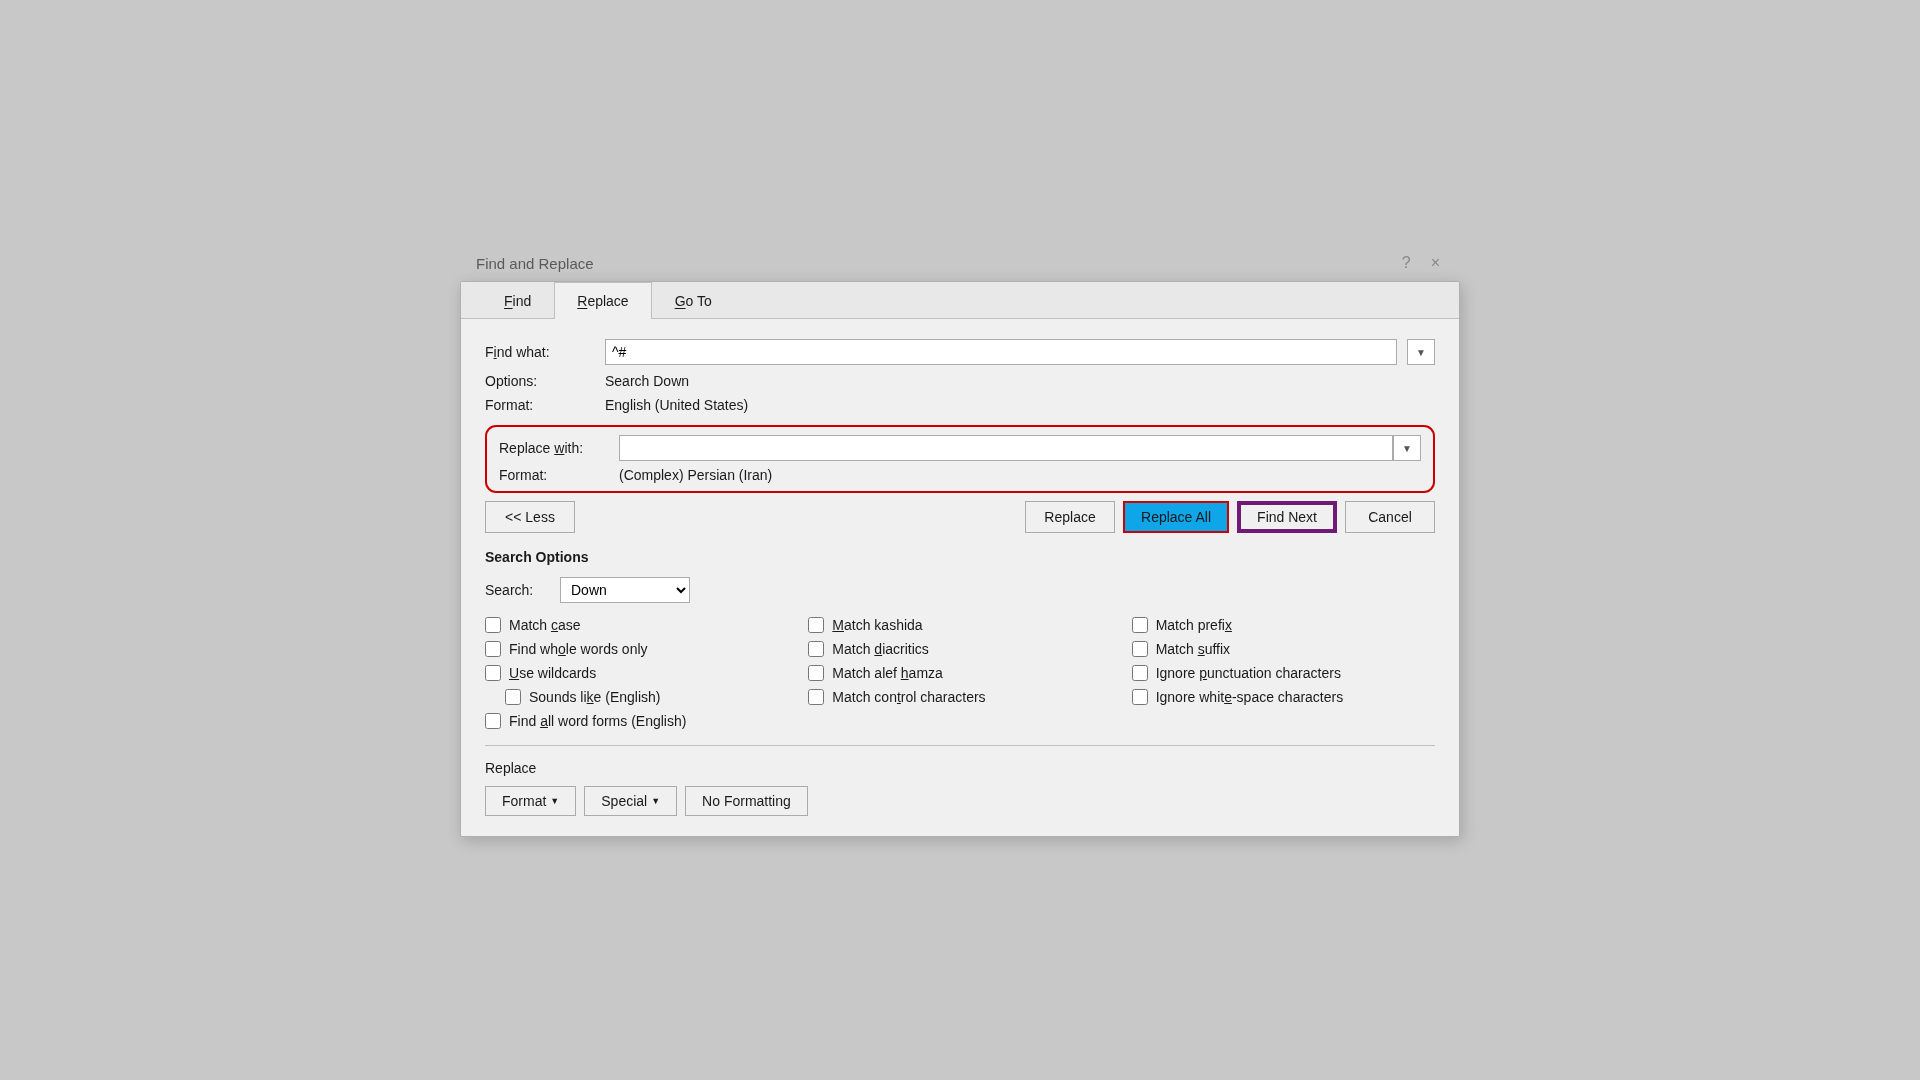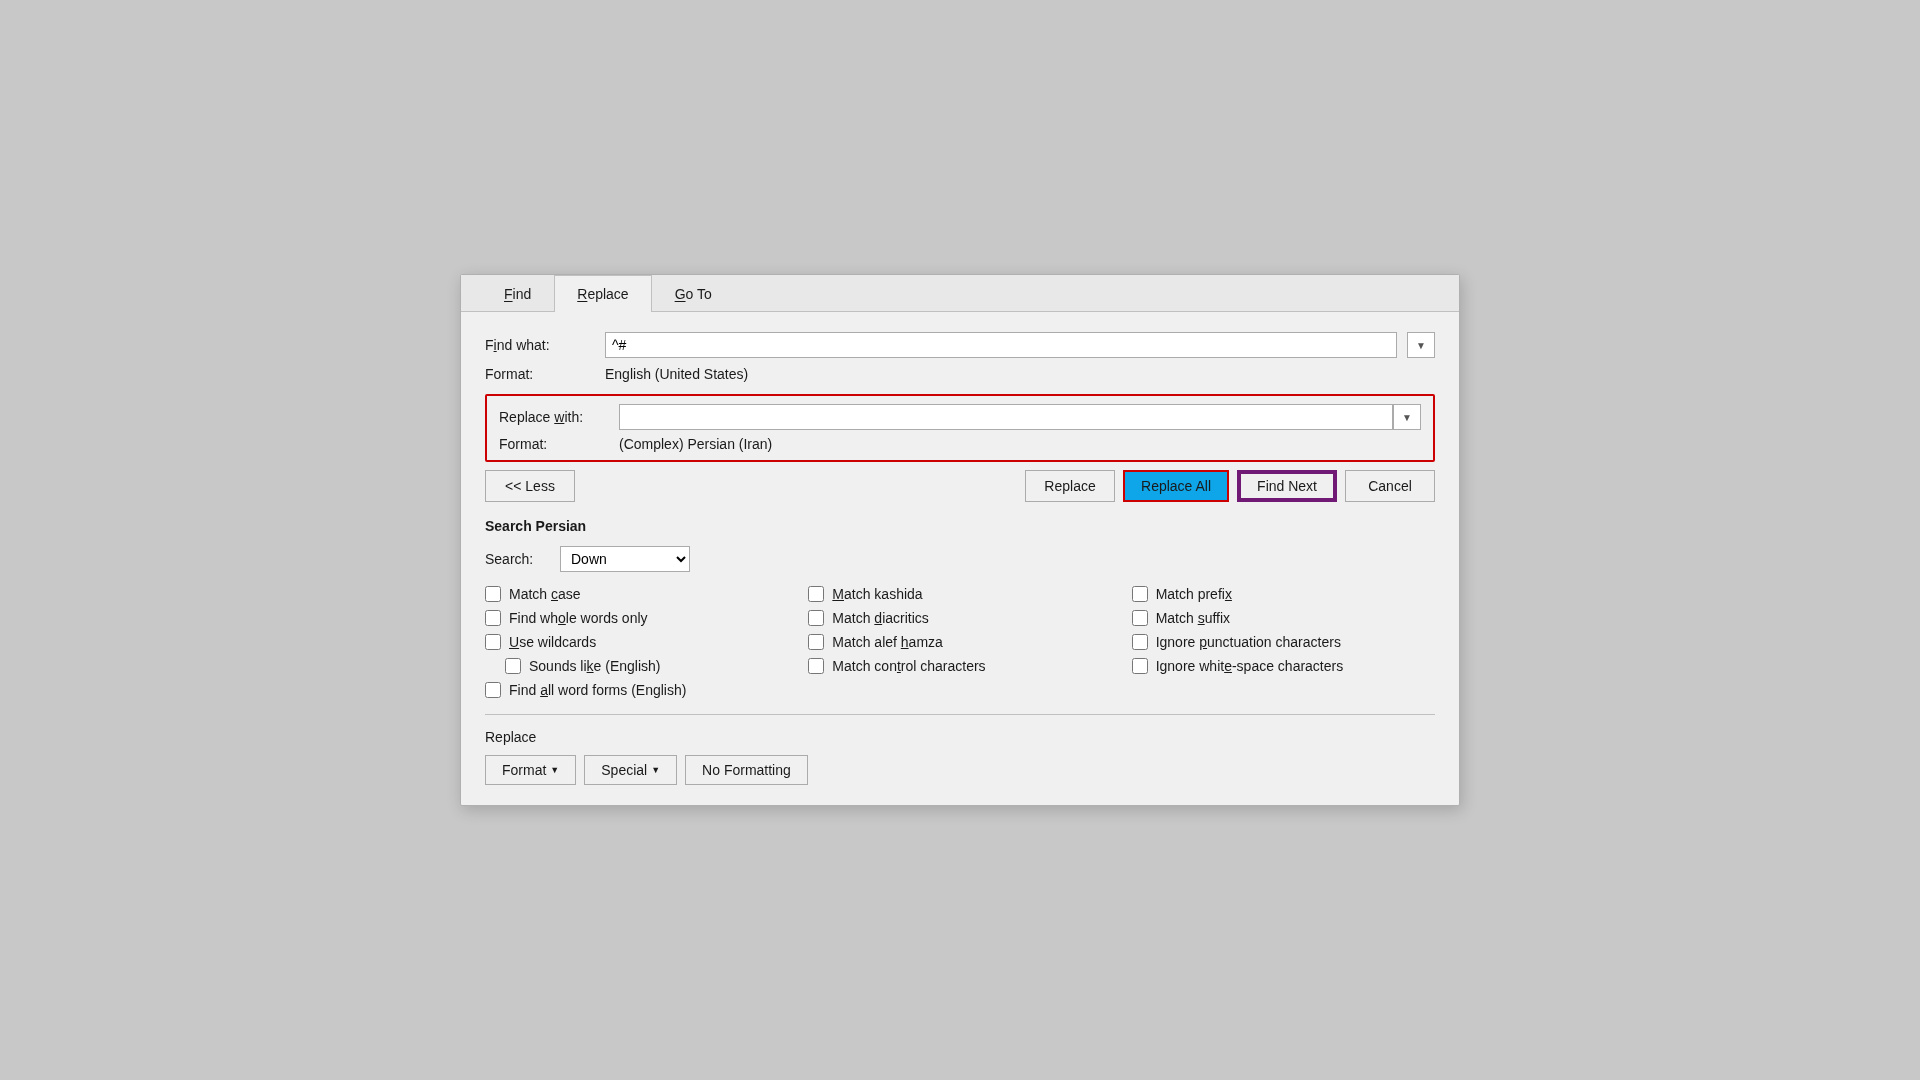--- a/index.html
+++ b/index.html
@@ -171,21 +171,21 @@
     }
 
     .dropdown-arrow {
       font-size: 10px;
       color: #555;
     }
 
     
     .highlighted-section {
       border: 2.5px solid #cc0000;
-      border-radius: 2px;
+      border-radius: 11px;
       padding: 8px 12px;
       margin-bottom: 8px;
       background: transparent;
     }
 
     .highlighted-section .form-row {
       margin-bottom: 6px;
     }
 
     .highlighted-section .form-row:last-child {
@@ -332,20 +332,27 @@
   </style>
 </head>
 <body>
 
 <div class="watermark" aria-hidden="true">
   <span class="watermark-text">dubL</span>
 </div>
 
 <div class="dialog-wrapper">
 
+  <div class="title-bar">
+    <span class="title-bar-title">Find and Replace</span>
+    <div class="title-bar-controls">
+      <button class="title-bar-btn">?</button>
+      <button class="title-bar-btn">×</button>
+    </div>
+  </div>
 
   <div class="dialog">
 
     <div class="tabs">
       <div class="tab">
         <span><span class="tab-underline">F</span>ind</span>
       </div>
       <div class="tab active">
         <span><span class="tab-underline">R</span>eplace</span>
       </div>
@@ -359,20 +366,24 @@
       <div class="form-row">
         <span class="form-label">F<span class="ul">i</span>nd what:</span>
         <div class="input-row" style="flex:1;">
           <input class="text-input" type="text" value="^#" style="">
           <div class="dropdown-btn">
             <span class="dropdown-arrow">▼</span>
           </div>
         </div>
       </div>
 
+      <div class="form-row">
+        <span class="form-label">Options:</span>
+        <span class="form-value">Search Down</span>
+      </div>
 
       <div class="form-row" style="margin-bottom:12px;">
         <span class="form-label">Format:</span>
         <span class="form-value">English (United States)</span>
       </div>
 
       <div class="highlighted-section">
 
         <div class="form-row">
           <span class="form-label">Replace <span class="ul">w</span>ith:</span>
@@ -392,21 +403,21 @@
 
       <div class="btn-row">
         <button class="btn btn-less">&lt;&lt; Less</button>
         <button class="btn">Replace</button>
         <button class="btn btn-replace-all">Replace All</button>
         <button class="btn btn-find-next">Find Next</button>
         <button class="btn">Cancel</button>
       </div>
 
       <div>
-        <div class="section-title">Search Persian</div>
+        <div class="section-title">Search Options</div>
 
         <div class="search-row">
           <span class="search-label">Search:</span>
           <select class="search-select">
             <option>All</option>
             <option selected="">Down</option>
             <option>Up</option>
           </select>
         </div>
 

